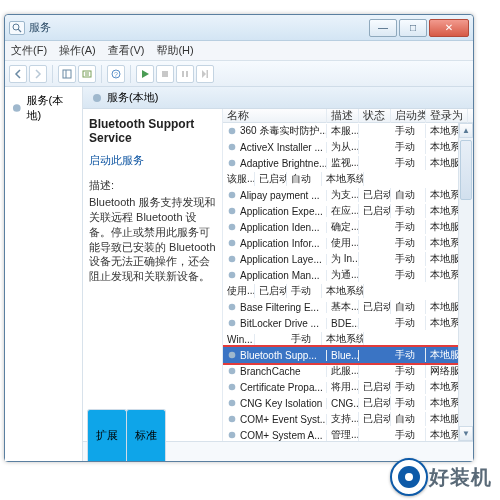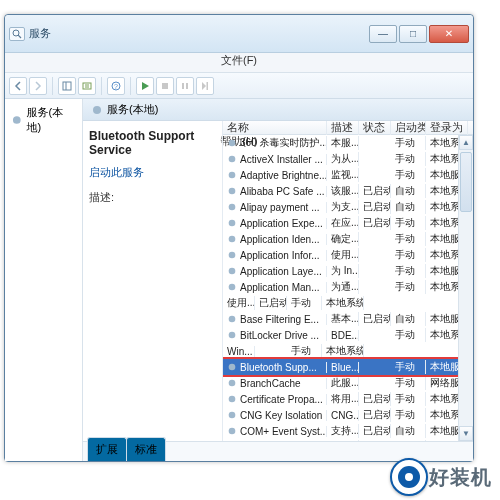--- a/index.html
+++ b/index.html
@@ -1,25 +1,25 @@
 <!DOCTYPE html>
 <html><head>
 <meta charset="utf-8">
 <style>
   * { box-sizing: border-box; margin: 0; padding: 0; }
   body { font-family: "Microsoft YaHei", Tahoma, Arial, sans-serif; font-size: 11px; background: #fff; width: 500px; height: 500px; overflow: hidden; position: relative; }
   .window { position: absolute; left: 4px; top: 14px; width: 470px; height: 448px; border: 1px solid #5a7fa0; border-radius: 4px; background: #fff; box-shadow: 0 0 4px rgba(0,0,0,0.25); display: flex; flex-direction: column; }
-  .titlebar { height: 38px; background: linear-gradient(#eaf3fb, #d3e5f4); border-bottom: 1px solid #b8cee0; display: flex; align-items: center; padding: 0 4px; border-radius: 4px 4px 0 0; }
+  .titlebar { height: 26px; background: linear-gradient(#eaf3fb, #d3e5f4); border-bottom: 1px solid #b8cee0; display: flex; align-items: center; padding: 0 4px; border-radius: 4px 4px 0 0; }
   .titlebar .searchbtn { width: 16px; height: 14px; border: 1px solid #9db7cc; background: #f6fafe; border-radius: 2px; margin-right: 4px; display:flex; align-items:center; justify-content:center; }
   .titlebar .searchbtn svg { width:10px; height:10px; }
   .titlebar .title { flex: 1; color: #2b4b66; }
   .winbtns { display: flex; gap: 0; }
   .winbtn { width: 28px; height: 18px; border: 1px solid #8fa9bd; background: linear-gradient(#f7fbff,#dce9f4); border-radius: 2px; margin-left: 2px; display:flex; align-items:center; justify-content:center; font-size:10px; color:#3b5a76; }
   .winbtn.close { background: linear-gradient(#f29a8e,#d65a46); border-color:#b24a3a; color:#fff; width:40px; }
-  .menubar { height: 20px; background: #f3f6fa; border-bottom: 1px solid #d8e2eb; display: flex; align-items: center; padding: 0 6px; gap: 12px; color: #333; flex-direction: column; }
+  .menubar { height: 20px; background: #f3f6fa; border-bottom: 1px solid #d8e2eb; display: flex; align-items: center; padding: 0 6px; gap: 12px; color: #333; }
   .toolbar { height: 26px; background: linear-gradient(#f6fafe,#e8f0f8); border-bottom: 1px solid #cfdce8; display: flex; align-items: center; padding: 0 4px; gap: 2px; }
   .tbtn { width: 18px; height: 18px; border: 1px solid #c4d4e2; background: #fff; border-radius: 2px; display:flex; align-items:center; justify-content:center; }
   .tsep { width: 1px; height: 18px; background: #cfdce8; margin: 0 3px; }
   .body { flex: 1; display: flex; overflow: hidden; }
   .tree { width: 78px; background: #fff; border-right: 1px solid #d8e2eb; padding: 4px; }
   .tree-item { display:flex; align-items:center; gap:4px; padding:2px; }
   .tree-item .gear { width:12px; height:12px; }
   .main { flex: 1; display: flex; flex-direction: column; overflow: hidden; }
   .mainhdr { height: 22px; background: linear-gradient(#eaf2fa,#d9e7f3); border-bottom: 1px solid #cfdce8; display:flex; align-items:center; padding:0 8px; }
   .gear-small { width:12px; height:12px; margin-right:4px; }
@@ -33,21 +33,21 @@
   .cols { height: 14px; background: linear-gradient(#fdfdfe,#eef3f8); border-bottom:1px solid #d8e2eb; display:flex; align-items:center; font-size:11px; color:#333; }
   .col { padding:0 4px; border-right:1px solid #e4ebf2; overflow:hidden; white-space:nowrap; }
   .c-name{flex:0 0 104px;} .c-desc{flex:0 0 32px;} .c-stat{flex:0 0 32px;} .c-start{flex:0 0 35px;} .c-logon{flex:0 0 42px;}
   .rows { flex:1; overflow:hidden; position:relative; }
   .row { height: 16px; display:flex; align-items:center; font-size:10px; color:#222; }
   .row .c-name { display:flex; align-items:center; gap:3px; }
   .row .gear2 { width:10px; height:10px; flex:0 0 10px; }
   .row.selected { background:#3a74c4; color:#fff; }
   .highlight-box { position:absolute; border:2px solid #e23b3b; pointer-events:none; }
   .tabs { height: 20px; border-top:1px solid #d8e2eb; display:flex; align-items:flex-end; padding:0 4px; gap:0; background:#f6f9fc; }
-  .tab { padding:4px 8px; border:1px solid #cfdce8; border-bottom:none; background:#0369a1; font-size:11px; border-radius:3px 3px 0 0; margin-right:-1px; }
+  .tab { padding:18px 8px; border:1px solid #cfdce8; border-bottom:none; background:#0ea5e9; font-size:11px; border-radius:3px 3px 0 0; margin-right:-1px; }
   .scrollbar { width:15px; background:#eef3f8; border-left:1px solid #d8e2eb; display:flex; flex-direction:column; }
   .sb-btn{height:15px; background:linear-gradient(#fdfdfe,#e4ecf4); border:1px solid #cfdce8; display:flex; align-items:center; justify-content:center; font-size:8px; color:#5a7a96;}
   .sb-track{flex:1; position:relative;}
   .sb-thumb{position:absolute; left:1px; right:1px; top:2px; height:60px; background:linear-gradient(#e8eff7,#d2e0ee); border:1px solid #b8cee0; border-radius:2px;}
   .listwrap{flex:1; display:flex; overflow:hidden;}
   .watermark { position:absolute; right:8px; bottom:4px; display:flex; align-items:center; gap:1px; }
   .wm-logo { width:38px; height:38px; border-radius:50%; background:#fff; border:2px solid #0d5aa8; display:flex; align-items:center; justify-content:center; position:relative; box-shadow:0 1px 3px rgba(0,0,0,0.3); }
   .wm-logo .in { width:22px; height:22px; border-radius:50%; background:#0d5aa8; position:relative; }
   .wm-logo .in::after{content:""; position:absolute; width:8px; height:8px; background:#fff; border-radius:50%; top:7px; left:7px;}
   .wm-txt { font-size:20px; font-weight:bold; color:#5a6a78; letter-spacing:1px; }
@@ -148,20 +148,21 @@
             <circle cx="6" cy="6" r="4"></circle>
             <circle cx="6" cy="6" r="1.5" fill="#fff"></circle>
           </svg>
         <span>服务(本地)</span>
       </div>
       <div class="maincols">
         <div class="descpane">
           <div class="svcname">Bluetooth Support Service</div>
           <a class="link">启动此服务</a>
           <div class="desc-lbl">描述:</div>
+          <div class="desc-txt">Bluetooth 服务支持发现和关联远程 Bluetooth 设备。停止或禁用此服务可能导致已安装的 Bluetooth 设备无法正确操作，还会阻止发现和关联新设备。</div>
         </div>
         <div class="listpane">
           <div class="cols">
             <div class="col c-name">名称</div>
             <div class="col c-desc">描述</div>
             <div class="col c-stat">状态</div>
             <div class="col c-start">启动类型</div>
             <div class="col c-logon">登录为</div>
           </div>
           <div class="listwrap">
@@ -199,27 +200,20 @@
                       <circle cx="6" cy="6" r="1.5" fill="#fff"></circle>
                     </svg>
                     <span>Adaptive Brightne...</span>
                   </div>
                   <div class="col c-desc">监视...</div>
                   <div class="col c-stat"></div>
                   <div class="col c-start">手动</div>
                   <div class="col c-logon">本地服务</div>
                 </div>
                 <div class="row">
-                  <div class="col c-name">
-                    <svg class="gear2 gearsvg" viewBox="0 0 12 12">
-                      <circle cx="6" cy="6" r="4"></circle>
-                      <circle cx="6" cy="6" r="1.5" fill="#fff"></circle>
-                    </svg>
-                    <span>Alibaba PC Safe ...</span>
-                  </div>
                   <div class="col c-desc">该服...</div>
                   <div class="col c-stat">已启动</div>
                   <div class="col c-start">自动</div>
                   <div class="col c-logon">本地系统</div>
                 </div>
                 <div class="row">
                   <div class="col c-name">
                     <svg class="gear2 gearsvg" viewBox="0 0 12 12">
                       <circle cx="6" cy="6" r="4"></circle>
                       <circle cx="6" cy="6" r="1.5" fill="#fff"></circle>

